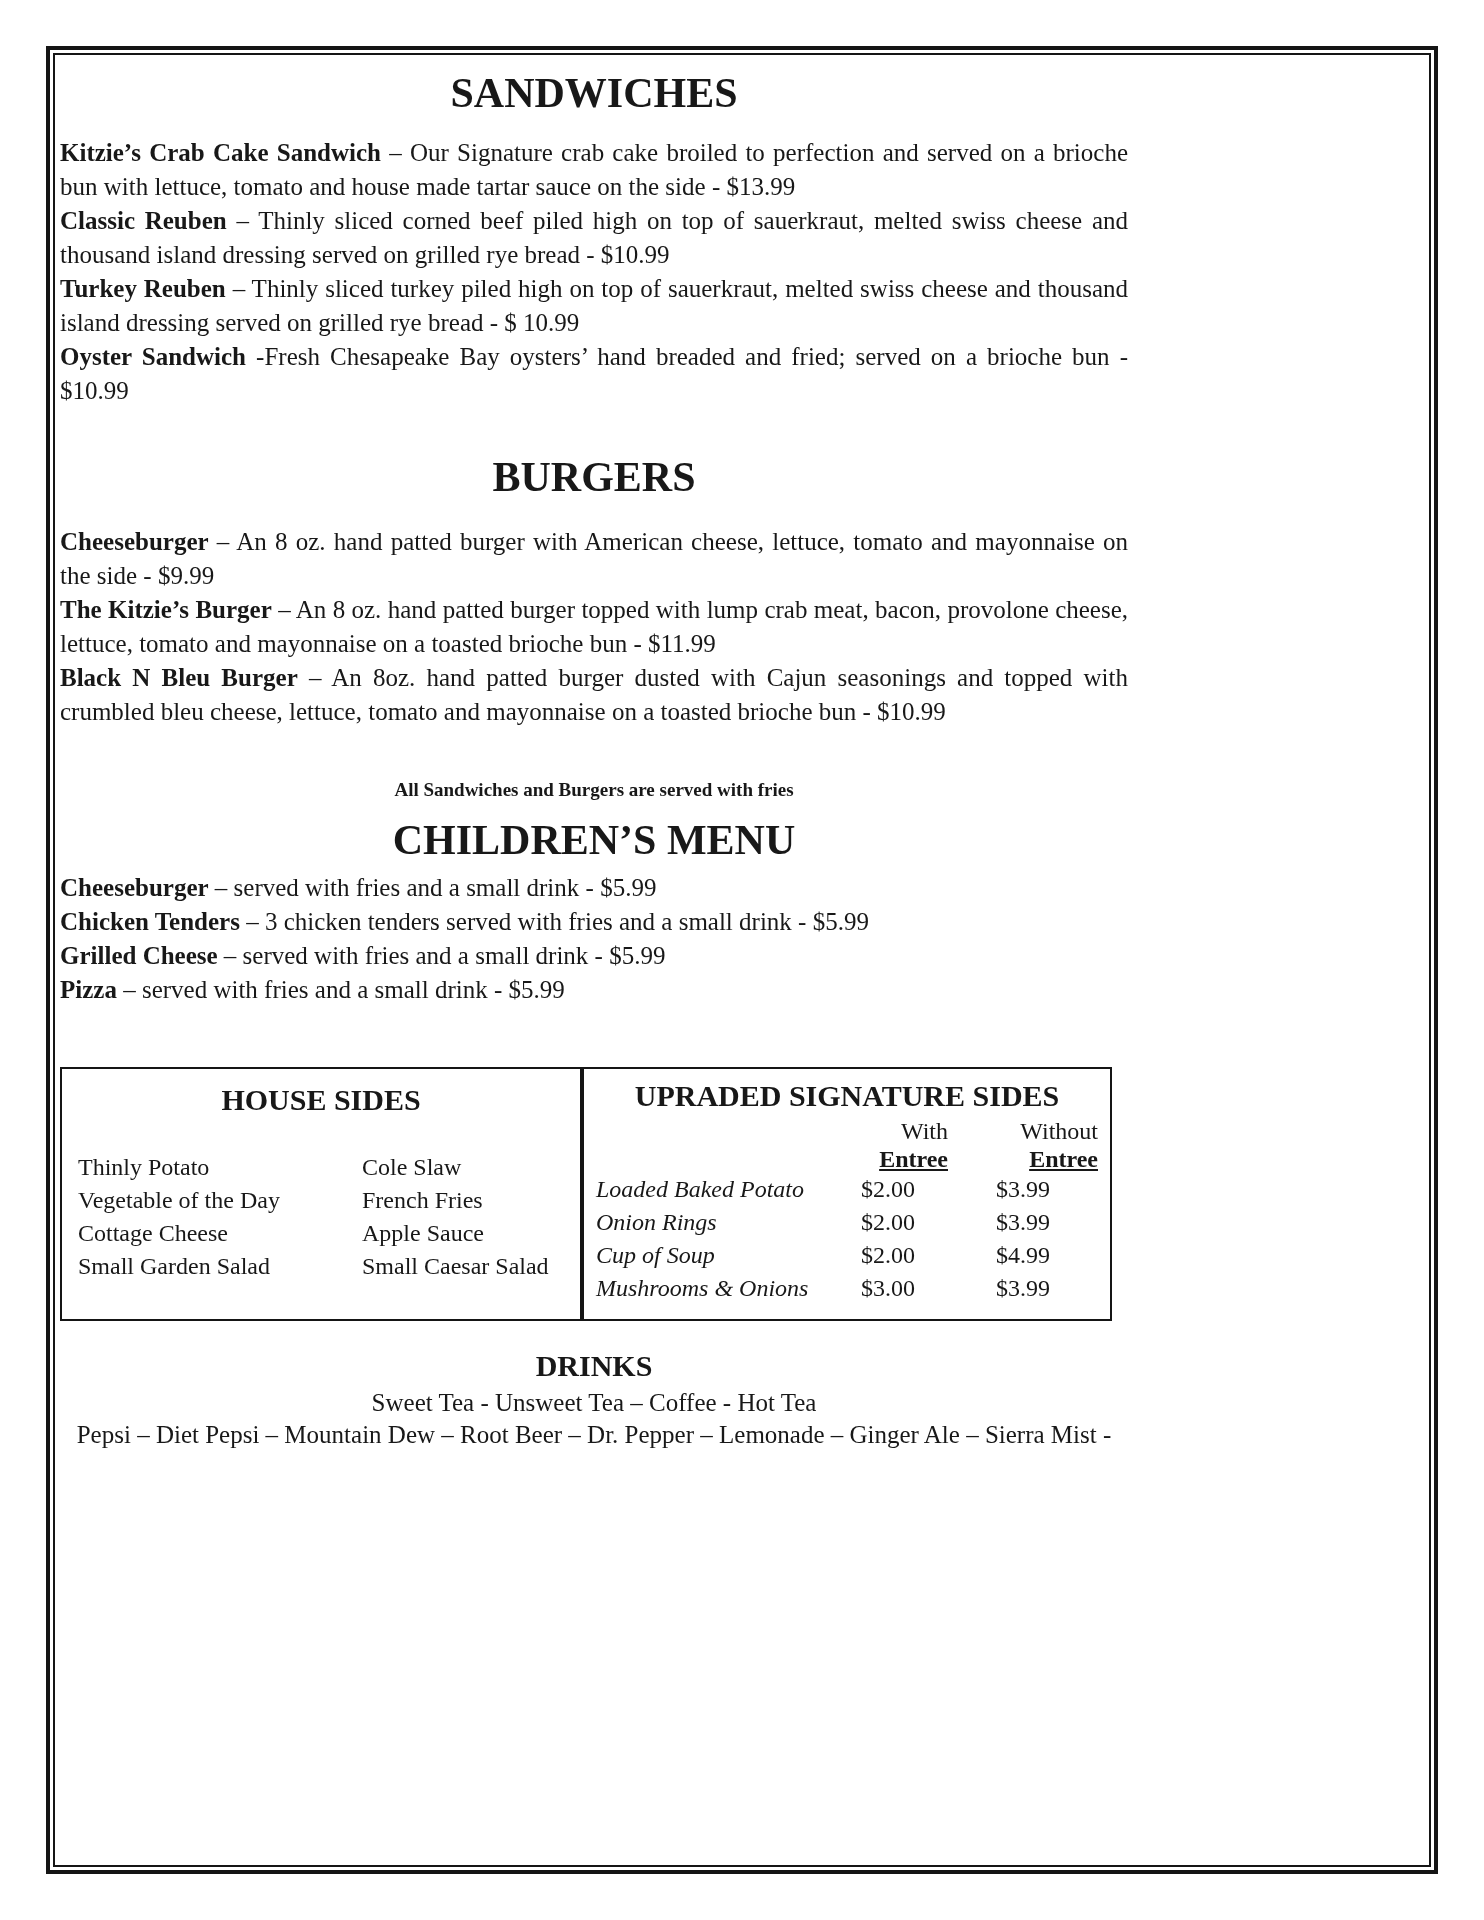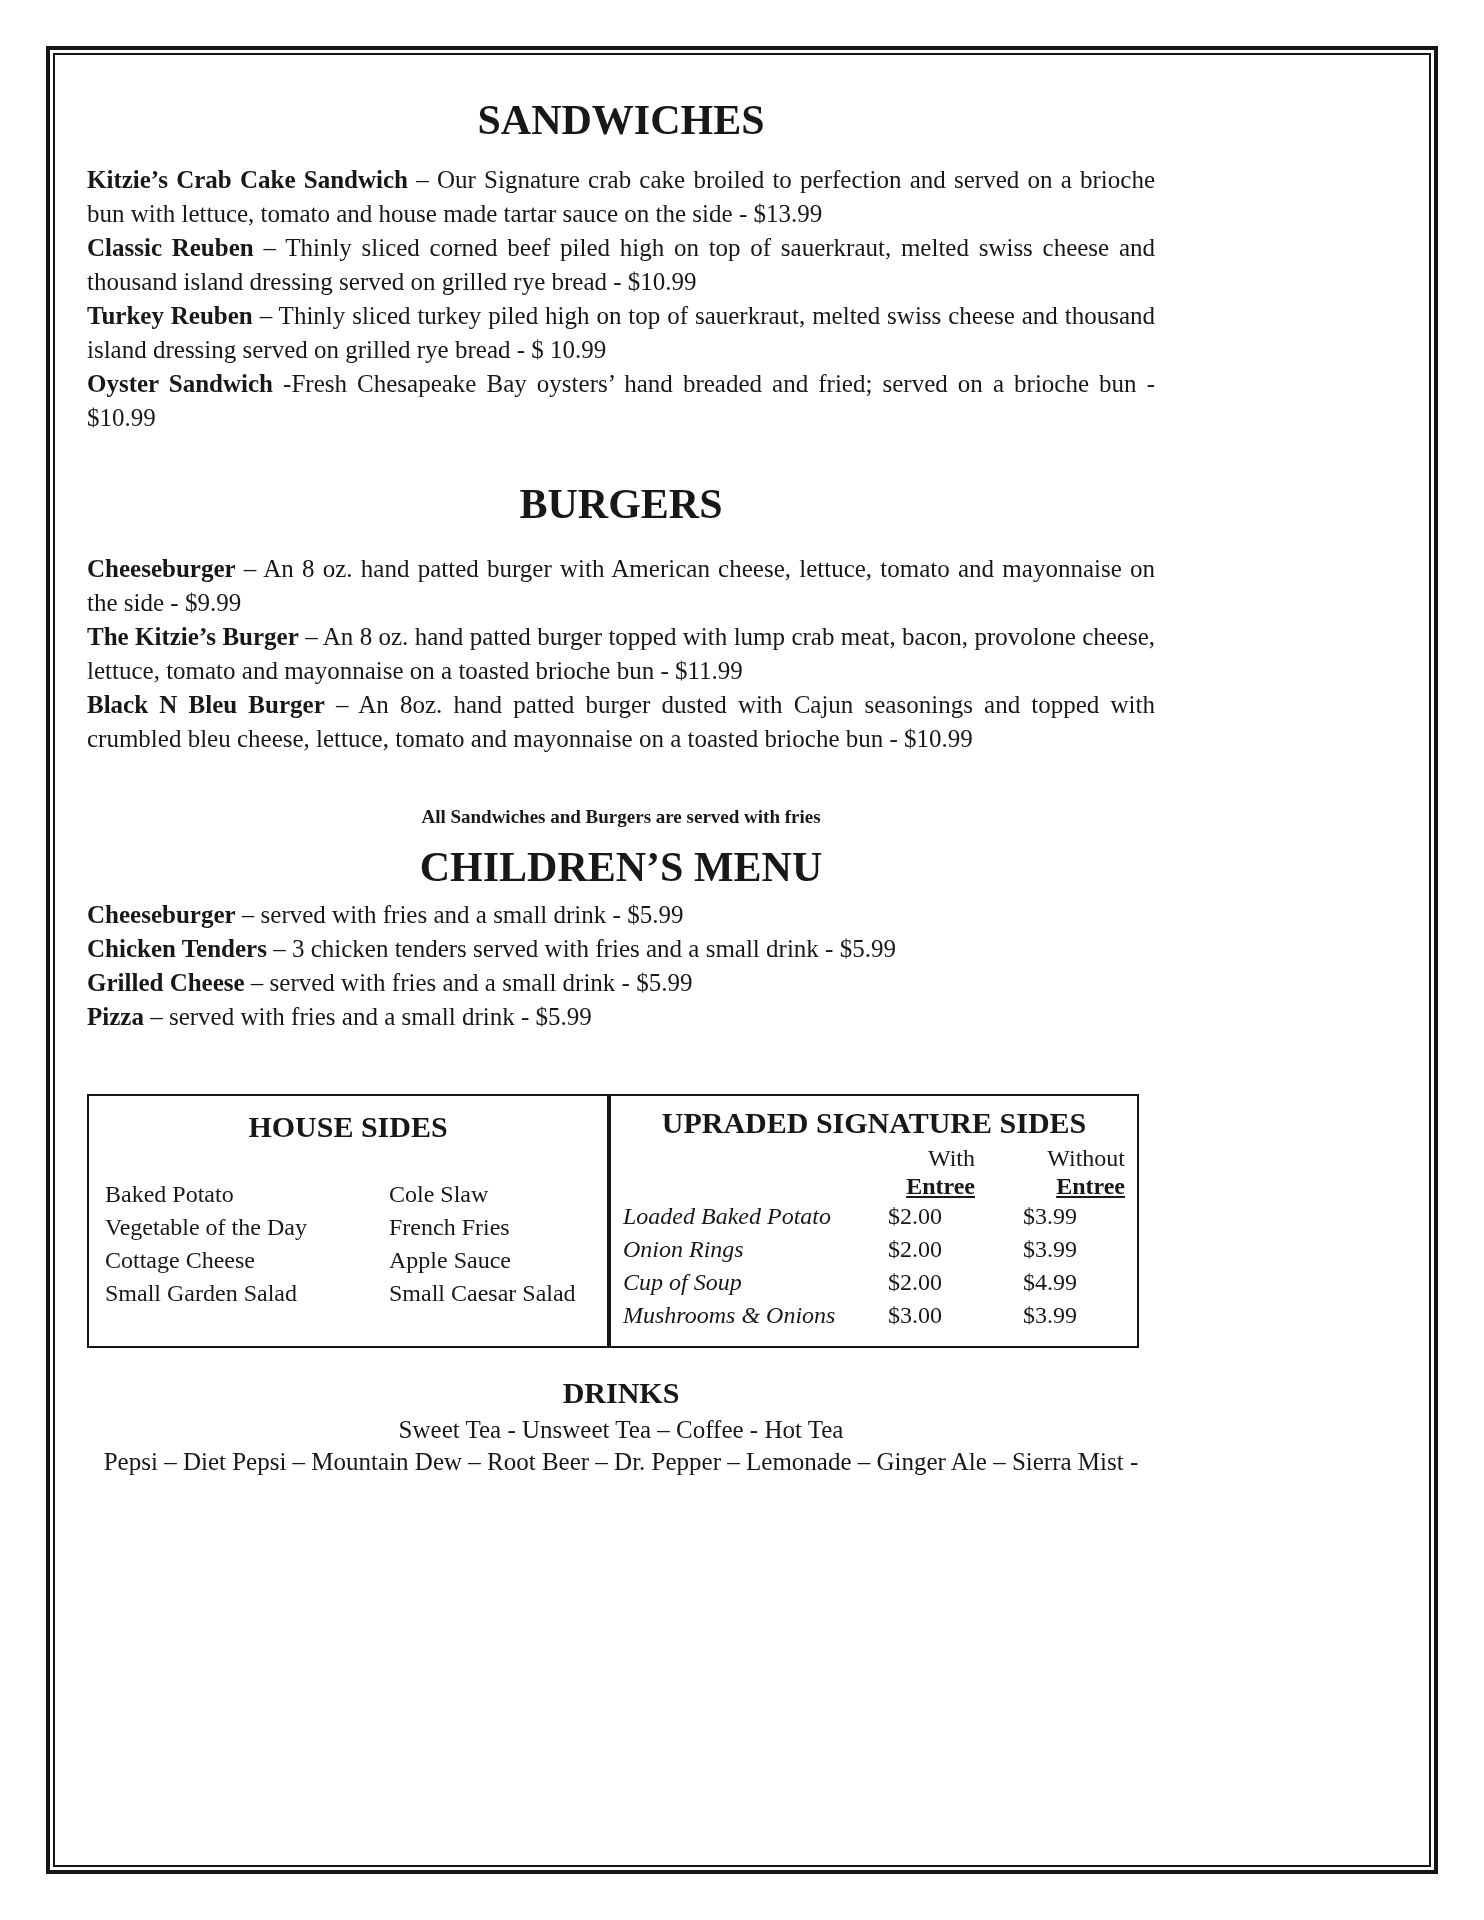--- a/index.html
+++ b/index.html
@@ -28,21 +28,21 @@
     height: 1828px;
     border: 4px solid #151515;
     box-sizing: border-box;
     padding: 3px;
   }
   .inner {
     border: 2px solid #151515;
     width: 100%;
     height: 100%;
     box-sizing: border-box;
-    padding: 32px;
+    padding: 5px;
     overflow: hidden;
   }
   .content {
     width: 1068px;
   }
   .h-major {
     font-size: 42px;
     font-weight: bold;
     text-align: center;
     line-height: 1.2;
@@ -164,21 +164,21 @@
           <p class="item"><strong class="iname">Grilled Cheese</strong> <span>– served with fries and a small drink - $5.99</span></p>
           <p class="item"><strong class="iname">Pizza</strong> <span>– served with fries and a small drink - $5.99</span></p>
         </div>
 
         <div class="boxes">
 
           <div class="side-box box-house">
             <h2 class="box-title">HOUSE SIDES</h2>
             <div class="hs-cols">
               <div class="hs-col1">
-                <div class="hs-item">Baked Potato</div>
+                <div class="hs-item">Thinly Potato</div>
                 <div class="hs-item">Vegetable of the Day</div>
                 <div class="hs-item">Cottage Cheese</div>
                 <div class="hs-item">Small Garden Salad</div>
               </div>
               <div class="hs-col2">
                 <div class="hs-item">Cole Slaw</div>
                 <div class="hs-item">French Fries</div>
                 <div class="hs-item">Apple Sauce</div>
                 <div class="hs-item">Small Caesar Salad</div>
               </div>

